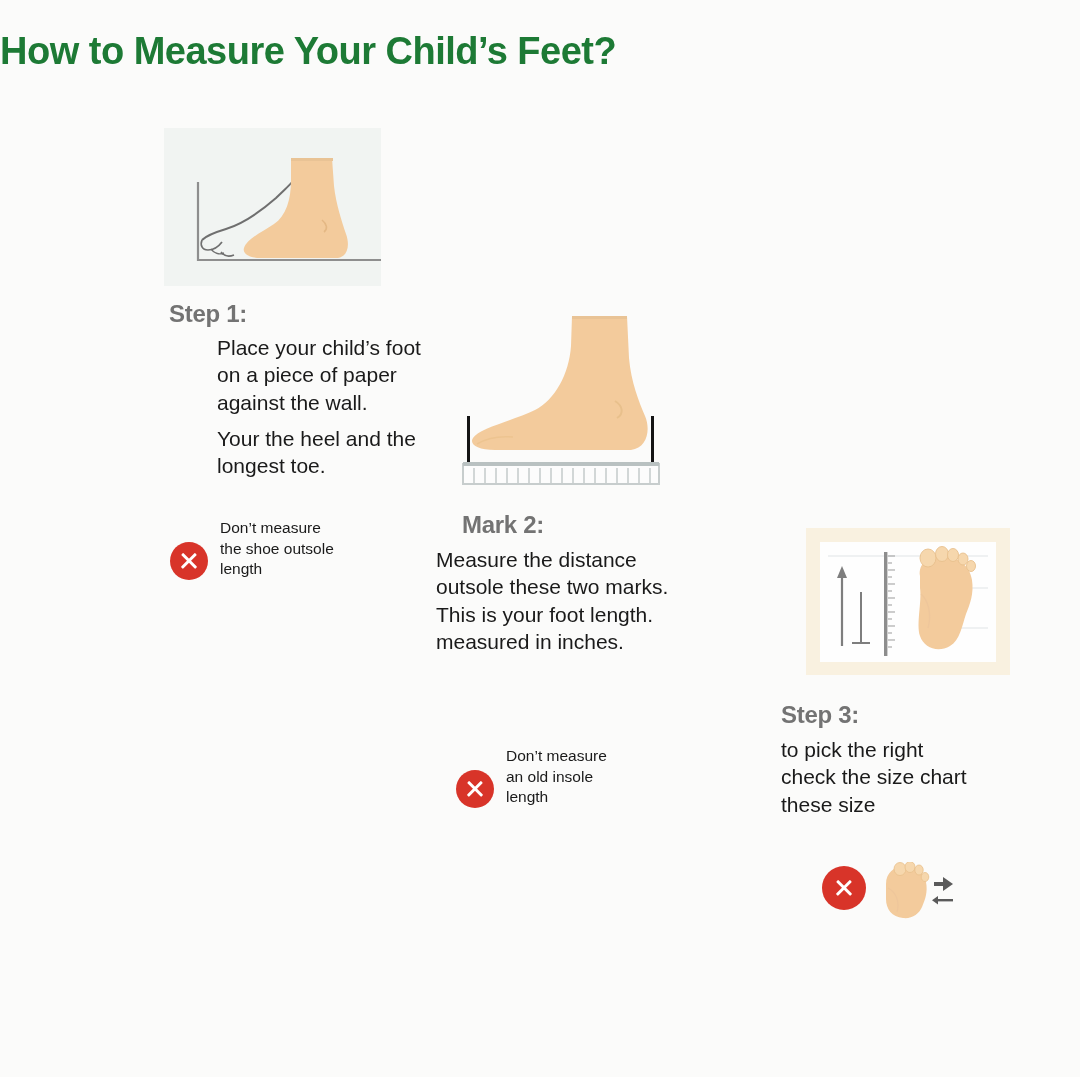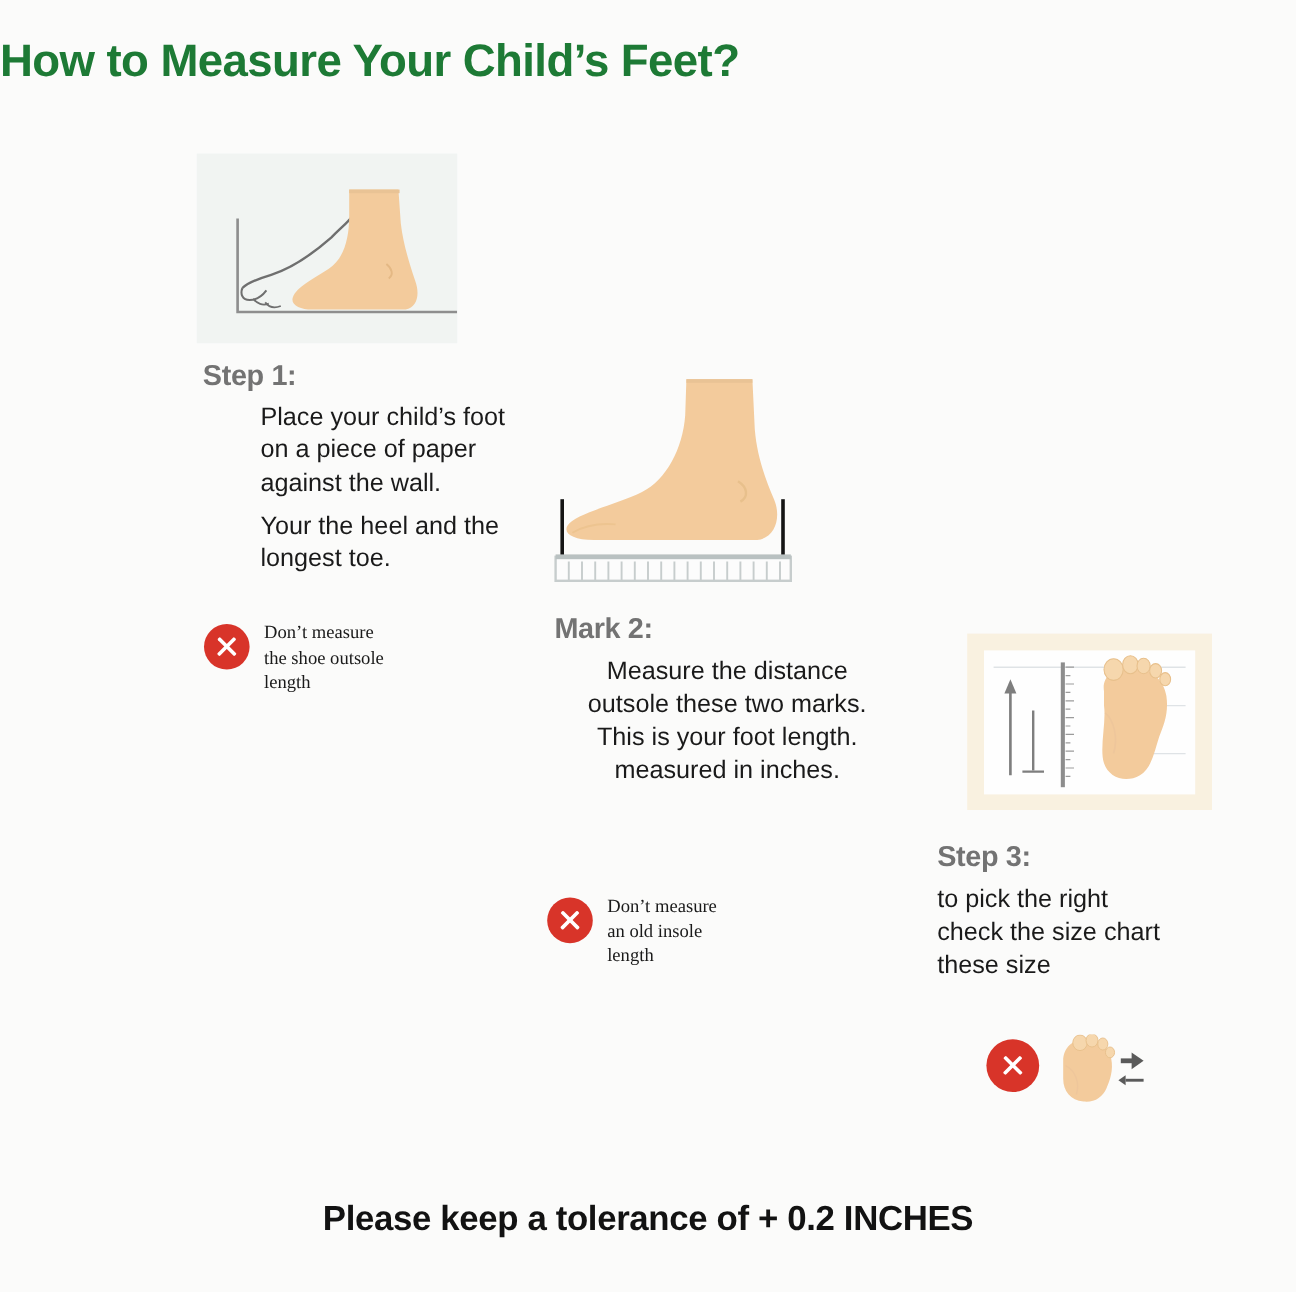--- a/index.html
+++ b/index.html
@@ -23,21 +23,21 @@
   
   .step-head {
     font-size:24px; font-weight:bold; color:#737373;
     letter-spacing:-0.3px; white-space:nowrap;
   }
   .step-body { font-size:21px; color:#1a1a1a; line-height:1.30; }
   .step-body .p { margin:0; }
   .step-body .gap { height:9px; }
 
   
-  .warn { position:absolute; display:flex; align-items:flex-start;font-family:Liberation Serif, serif; }
+  .warn { position:absolute; display:flex; align-items:flex-end; }
   .warn-circle {
     width:38px; height:38px; border-radius:50%;
     background:#d83429; flex:0 0 auto; position:relative;
     margin-top:2px;
   }
   .warn-circle::before, .warn-circle::after {
     content:""; position:absolute; left:50%; top:50%;
     width:20px; height:3.4px; background:#fff; border-radius:1px;
     transform-origin:center;
   }
@@ -73,21 +73,21 @@
     position:absolute; left:0; top:1000px; width:1080px; text-align:center;
     font-size:29px; font-weight:bold; color:#121212; letter-spacing:-0.3px;
   }
 
   
   #s1-head { position:absolute; left:169px; top:300px; }
   #s1-body { position:absolute; left:181px; top:334px; width:240px;margin-left:36px; }
   #s1-warn { left:170px; top:518px; width:210px; }
 
   #s2-head { position:absolute; left:462px; top:511px; }
-  #s2-body { position:absolute; left:446px; top:546px; width:320px;text-align:center; }
+  #s2-body { position:absolute; left:436px; top:546px; width:320px; }
   #s2-warn { left:456px; top:746px; width:230px; }
 
   #s3-head { position:absolute; left:781px; top:701px;text-align:center; }
   #s3-body { position:absolute; left:781px; top:736px; width:240px; }
   #s3-warn { left:822px; top:864px; width:60px; }
 </style>
 </head>
 <body>
 
 <div id="page">
@@ -271,15 +271,14 @@
         <path d="M65 15 L75 22 L65 29 Z" fill="#5a5a5a"></path>
       </g>
 
       <g>
         <rect x="60" y="37" width="15" height="2.4" fill="#5a5a5a"></rect>
         <path d="M60 34 L54 38.2 L60 42.4 Z" fill="#5a5a5a"></path>
       </g>
     </svg>
   </div>
 
-  <div class="footnote">Please keep a tolerance of + 0.2 INCHES</div>
 
 </div>
 
 </body></html>

